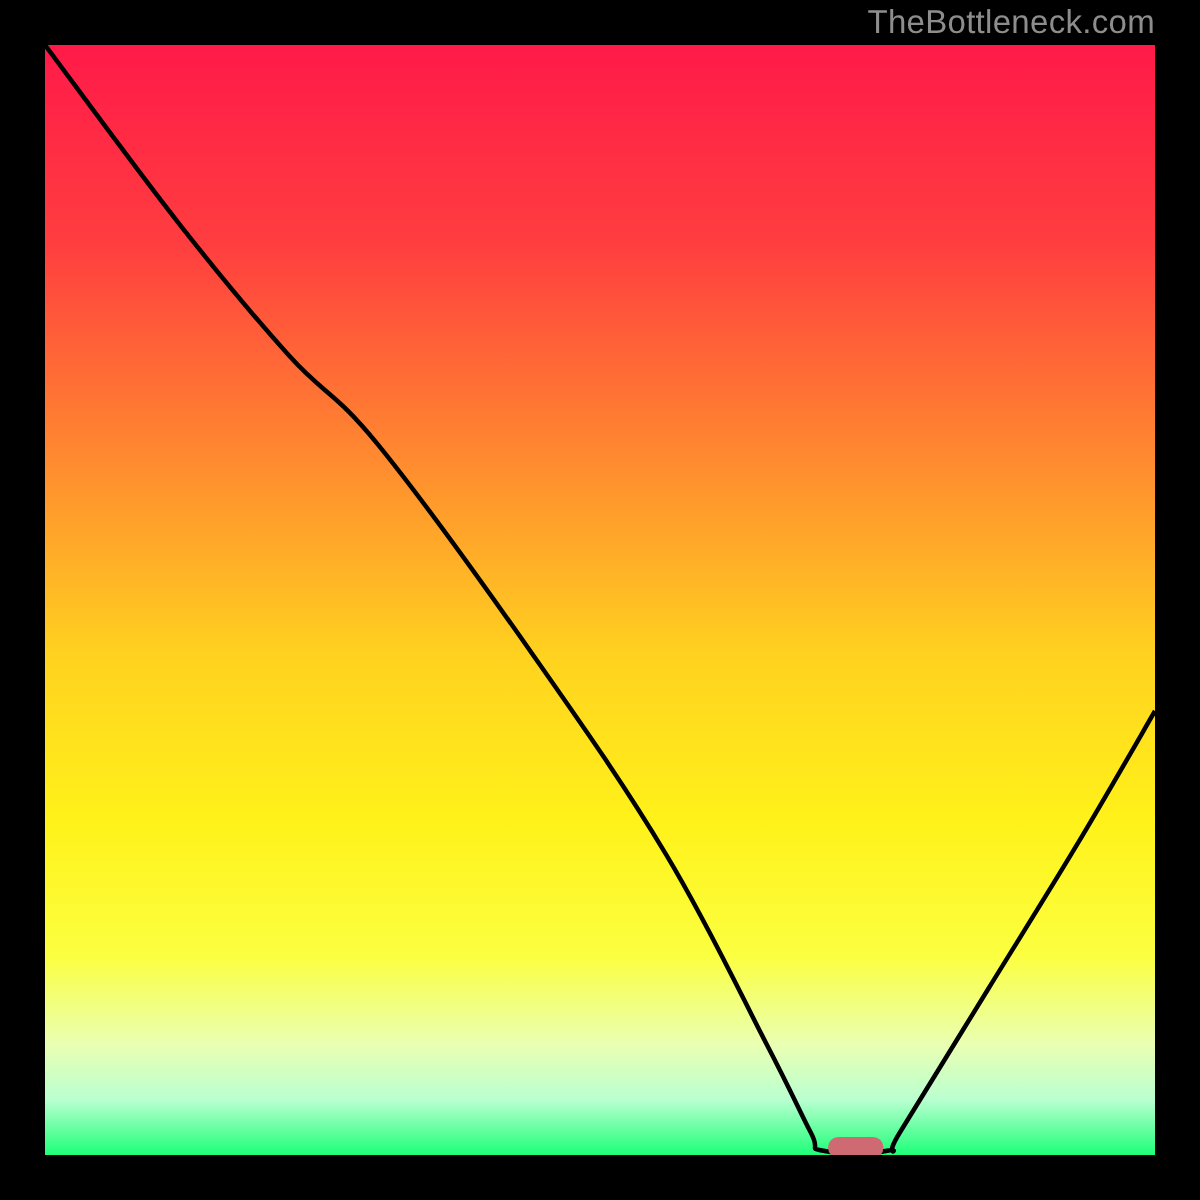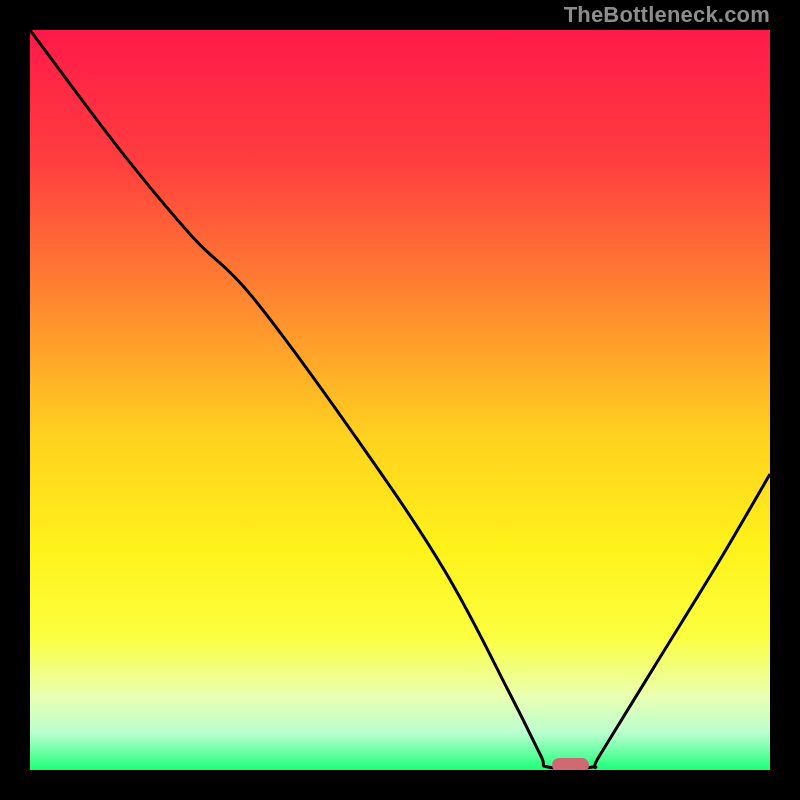--- a/index.html
+++ b/index.html
@@ -52,21 +52,21 @@
     height: 14px;
     border-radius: 7px;
     background: #cf6a72;
   }
   .watermark {
     position: absolute;
     top: 2px;
     right: 30px;
     font-family: Arial, Helvetica, sans-serif;
     font-size: 22px;
-    font-weight: 700;
+    font-weight: 400;
     color: #8d8d8d;
     letter-spacing: 0.2px;
     user-select: none;
   }
 </style>
 </head>
 <body>
 
 <div class="frame">
   <div class="watermark">TheBottleneck.com</div>

